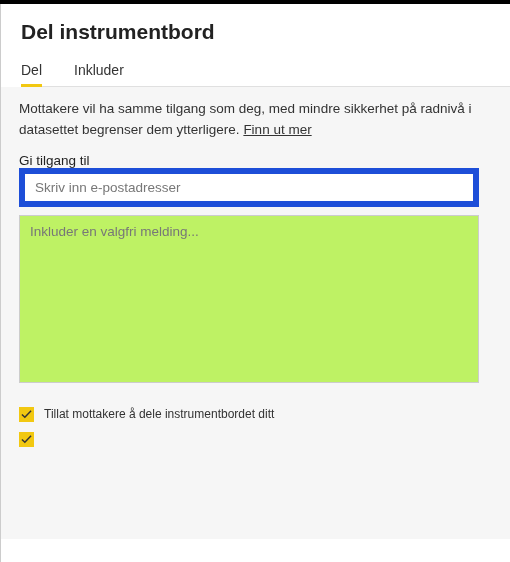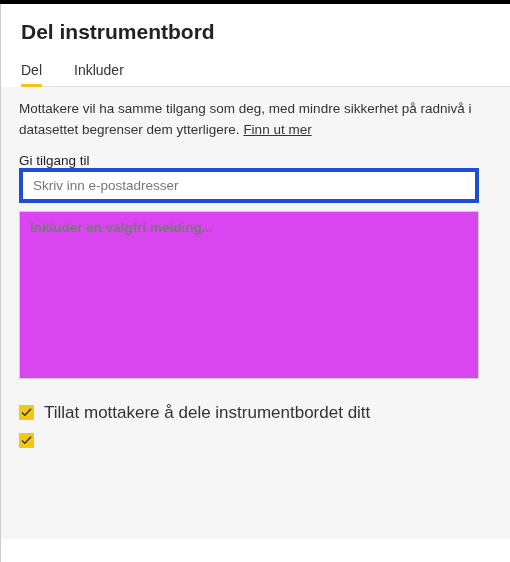--- a/index.html
+++ b/index.html
@@ -70,40 +70,39 @@
     text-decoration: underline;
     cursor: pointer;
   }
   .field-label {
     font-size: 13.5px;
     color: #222;
     margin-top: 12px;
   }
   .text-input {
     width: 100%;
-    border: 4px solid #1d4ed8;
+    border: 6px solid #1d4ed8;
     background: #fff;
     font-family: inherit;
     font-size: 13.5px;
     padding: 6px 10px;
     color: #333;
   }
   .text-input::placeholder { color: #777; }
   .msg-input {
     width: 100%;
     height: 168px;
     border: 1px solid #ccc;
-    background: #d946ef;
+    background: #bef264;
     font-family: inherit;
     font-size: 13.5px;
     padding: 8px 10px;
     color: #333;
     resize: none;
     margin-top: 8px;
-    font-weight: bold;
   }
   .msg-input::placeholder { color: #777; }
   .checks {
     margin-top: 20px;
   }
   .check-row {
     display: flex;
     align-items: center;
     gap: 10px;
     margin-bottom: 10px;
@@ -113,21 +112,21 @@
     width: 15px;
     height: 15px;
     background: #F2C811;
     display: flex;
     align-items: center;
     justify-content: center;
     flex-shrink: 0;
   }
   .checkbox svg { width: 11px; height: 11px; display: block; }
   .check-label {
-    font-size: 17px;
+    font-size: 12px;
     color: #333;
     white-space: nowrap;
   }
 </style>
 </head>
 <body>
 
 <div class="topbar"></div>
 
 <div class="panel">

